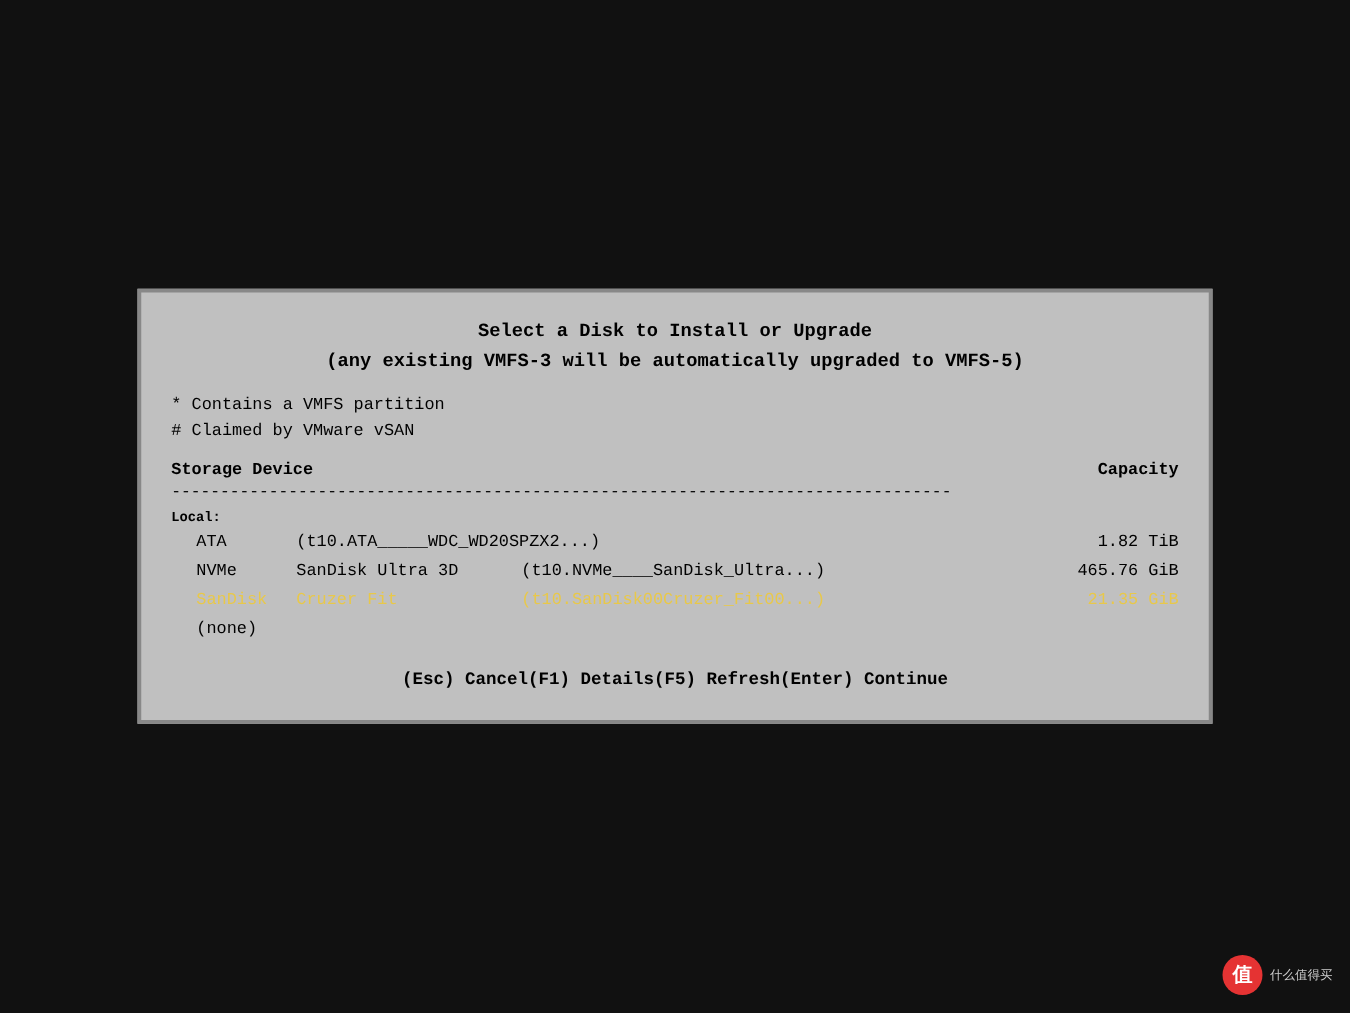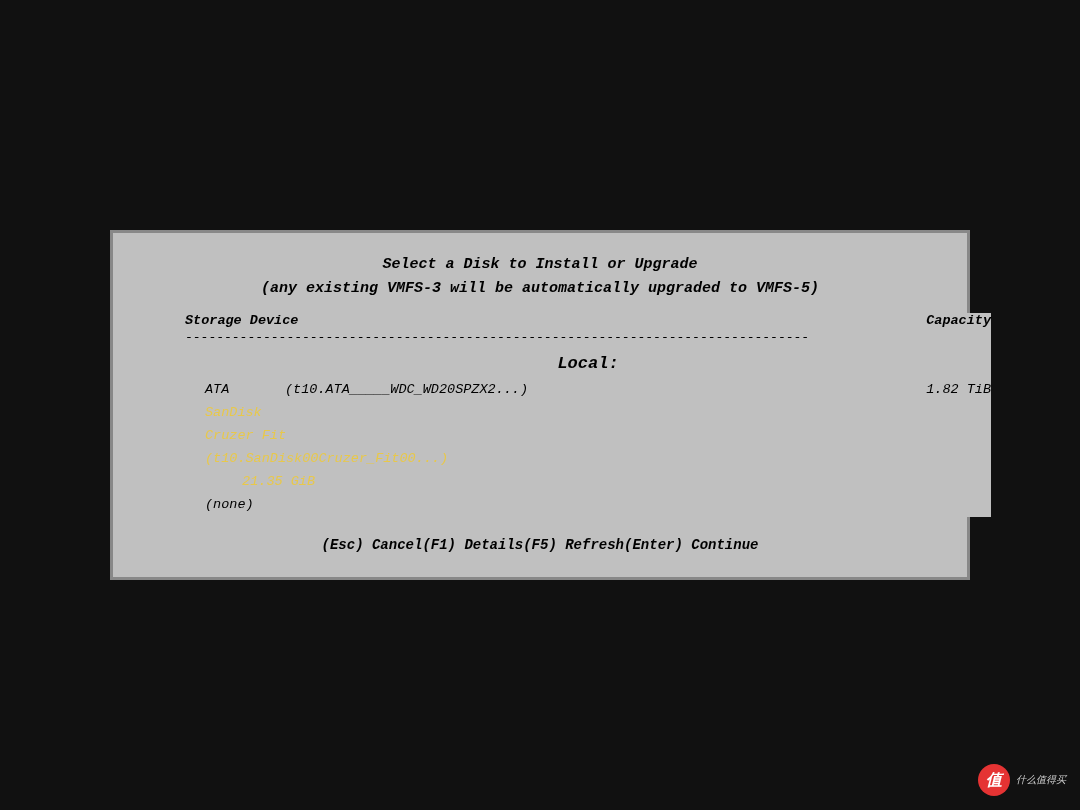--- a/index.html
+++ b/index.html
@@ -1,15 +1,15 @@
 <!DOCTYPE html>
 <html><head>
   <meta charset="utf-8">
   <style>
-    * { margin: 0; padding: 0; box-sizing: border-box; font-style: italic; }
+    * { margin: 0; padding: 0; box-sizing: border-box; }
     
     body {
       width: 1080px;
       height: 810px;
       background-color: #1a1a1a;
       display: flex;
       align-items: center;
       justify-content: center;
       font-family: 'Courier New', Courier, monospace;
       overflow: hidden;
@@ -45,21 +45,20 @@
     .dialog-notes {
       font-size: 13.5px;
       color: #000;
       line-height: 1.6;
       margin-bottom: 12px;
     }
 
     .table-area {
       background: #c0c0c0;
       width: 100%;
-      margin-left: 48px;
     }
 
     .table-header-row {
       display: flex;
       justify-content: space-between;
       font-size: 13.5px;
       color: #000;
       font-weight: bold;
       padding: 0 0 2px 0;
     }
@@ -67,43 +66,41 @@
     .divider-line {
       font-size: 13px;
       color: #000;
       letter-spacing: 0px;
       line-height: 1.2;
       overflow: hidden;
       white-space: nowrap;
     }
 
     .section-label {
-      font-size: 17px;
+      font-size: 11px;
       color: #000;
       font-weight: bold;
       margin-top: 4px;
       line-height: 1.7;
-      text-align: center;
     }
 
     .device-row {
       display: flex;
       align-items: flex-start;
       font-size: 13.5px;
       line-height: 1.7;
       padding-left: 20px;
     }
 
     .device-row.normal {
       color: #000;
     }
 
     .device-row.selected {
       color: #e8c84a;
-      flex-direction: column;
     }
 
     .col-type {
       width: 80px;
       flex-shrink: 0;
     }
 
     .col-name {
       width: 180px;
       flex-shrink: 0;
@@ -166,36 +163,46 @@
 
 <div class="screen-bg"></div>
 
 <div class="dialog-container">
 
   <div class="dialog-title">
     <div>Select a Disk to Install or Upgrade</div>
     <div>(any existing VMFS-3 will be automatically upgraded to VMFS-5)</div>
   </div>
 
+  <div class="dialog-notes">
+    <div>* Contains a VMFS partition</div>
+    <div># Claimed by VMware vSAN</div>
+  </div>
 
   <div class="table-area">
     <div class="table-header-row">
       <span>Storage Device</span>
       <span>Capacity</span>
     </div>
     <div class="divider-line">--------------------------------------------------------------------------------</div>
 
     <div class="section-label">Local:</div>
 
     <div class="device-row normal">
       <span class="col-type">ATA</span>
       <span class="col-id">(t10.ATA_____WDC_WD20SPZX2...)</span>
       <span class="col-capacity">1.82 TiB</span>
     </div>
 
+    <div class="device-row normal">
+      <span class="col-type">NVMe</span>
+      <span class="col-name">SanDisk Ultra 3D</span>
+      <span class="col-id">(t10.NVMe____SanDisk_Ultra...)</span>
+      <span class="col-capacity">465.76 GiB</span>
+    </div>
 
     <div class="device-row selected">
       <span class="col-type">SanDisk</span>
       <span class="col-name">Cruzer Fit</span>
       <span class="col-id">(t10.SanDisk00Cruzer_Fit00...)</span>
       <span class="col-capacity">21.35 GiB</span>
     </div>
 
     <div class="device-row normal">
       <span>(none)</span>

